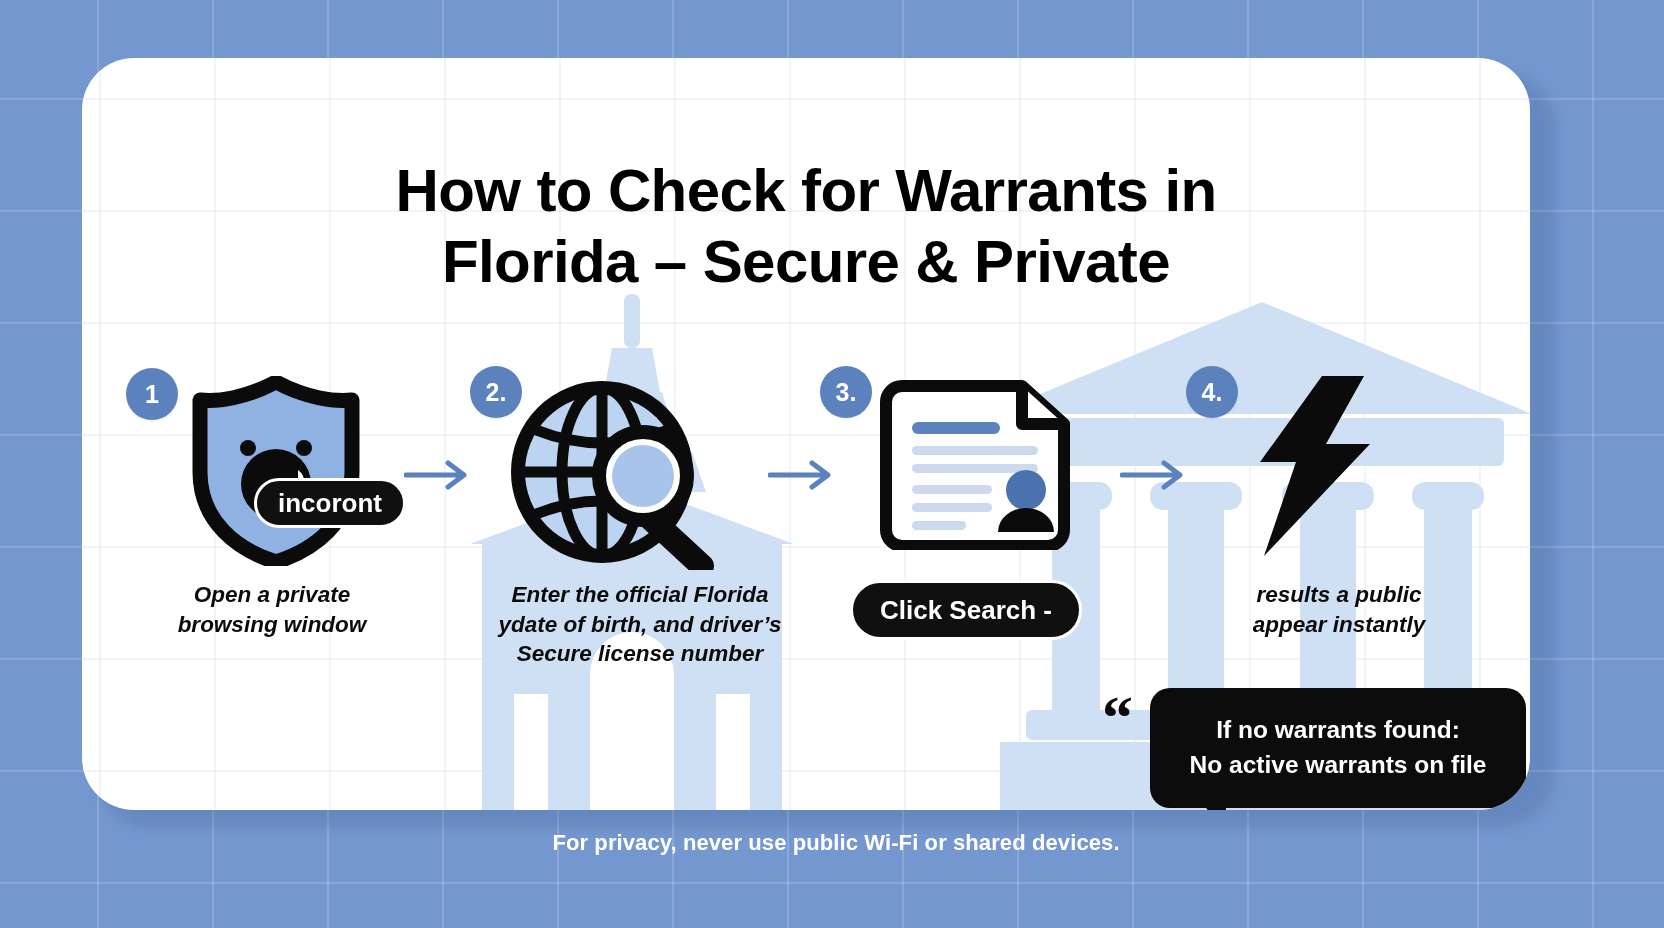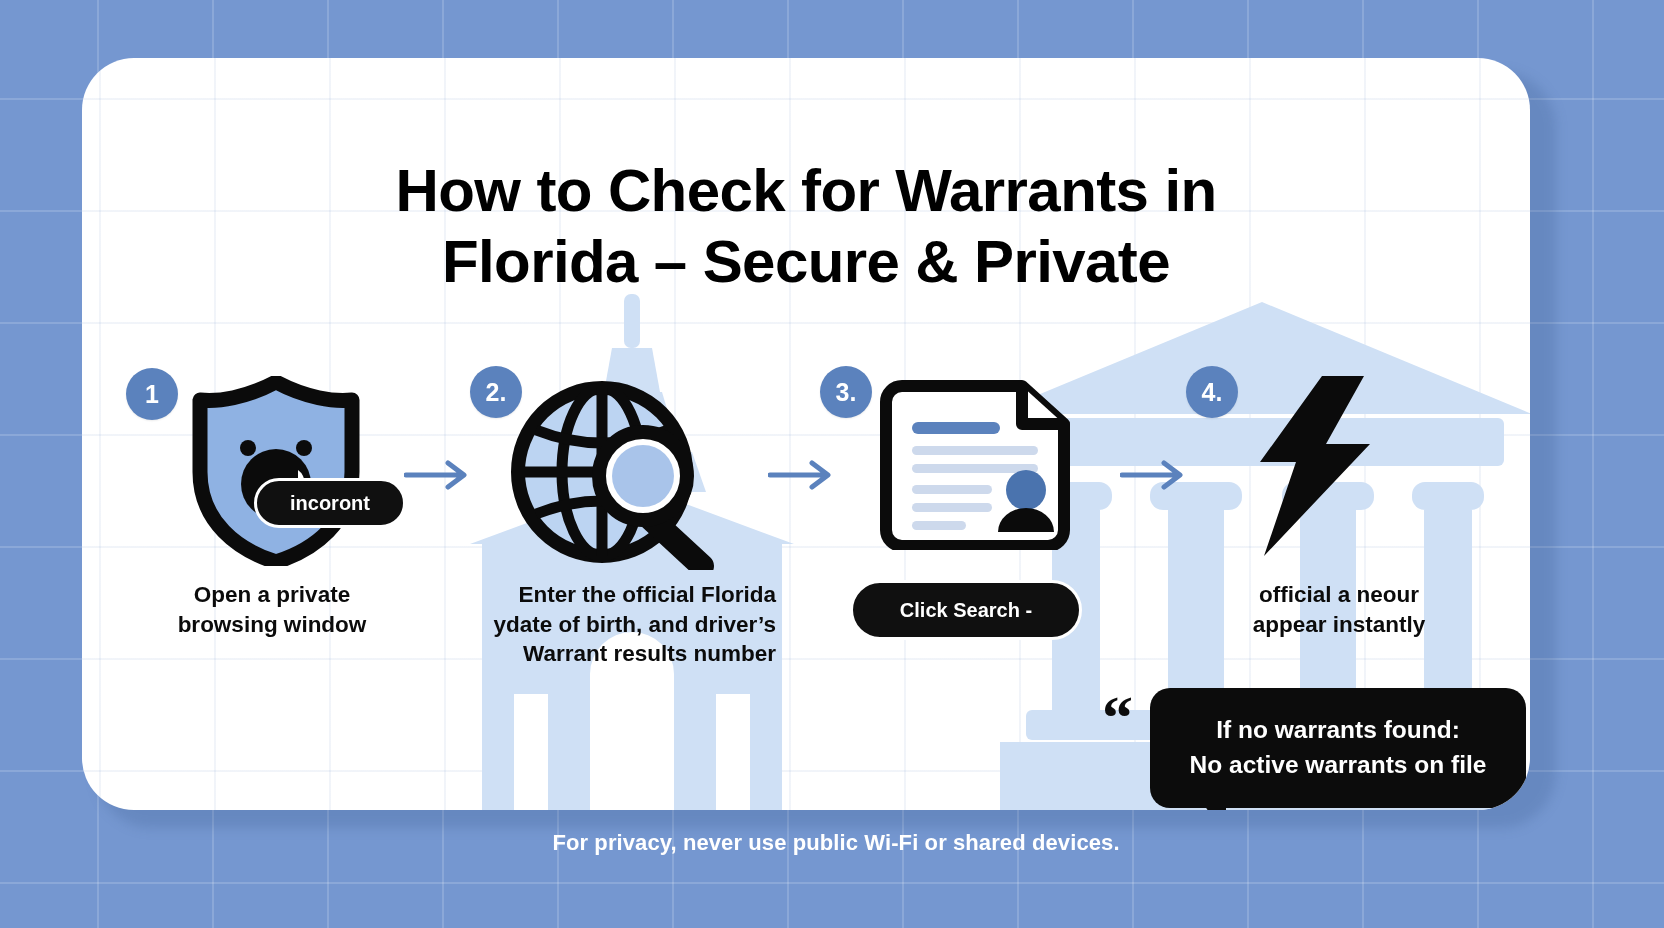--- a/index.html
+++ b/index.html
@@ -55,25 +55,25 @@
   .step{position:absolute;top:300px;}
   .badge{
     position:absolute;width:52px;height:52px;border-radius:50%;
     background:#5b82bd;color:#fff;font-size:25px;font-weight:bold;
     display:flex;align-items:center;justify-content:center;
     z-index:6;box-shadow:0 1px 2px rgba(0,0,0,.08);
   }
   .icon-wrap{position:absolute;z-index:5;}
   .caption{
     position:absolute;text-align:center;color:#0b0b0b;
-    font-size:22.5px;font-weight:bold;line-height:1.32;z-index:6;
+    font-size:22.5px;font-weight:bold;line-height:1.32;z-index:6;font-style:italic;
   }
   .pill{
     position:absolute;background:#101010;color:#fff;border-radius:999px;
-    font-size:20px;font-weight:bold;display:flex;align-items:center;
+    font-size:26px;font-weight:bold;display:flex;align-items:center;
     justify-content:center;z-index:8;border:3px solid #fff;
     white-space:nowrap;
   }
   .arrow{position:absolute;z-index:6;}
 
   
   #bubble{
     position:absolute;left:1068px;top:630px;width:376px;height:120px;
     background:#0c0c0c;border-radius:20px;z-index:9;
     display:flex;flex-direction:column;align-items:center;justify-content:center;
@@ -179,24 +179,24 @@
         <line x1="92" y1="8" x2="92" y2="176" stroke="#0b0b0b" stroke-width="11"></line>
         <line x1="10" y1="92" x2="174" y2="92" stroke="#0b0b0b" stroke-width="11"></line>
         <path d="M26 50 Q92 76 158 50" fill="none" stroke="#0b0b0b" stroke-width="11"></path>
         <path d="M26 134 Q92 108 158 134" fill="none" stroke="#0b0b0b" stroke-width="11"></path>
         <line x1="140" y1="138" x2="192" y2="186" stroke="#0b0b0b" stroke-width="24" stroke-linecap="round"></line>
         <circle cx="133" cy="96" r="44" fill="#ffffff" stroke="#0b0b0b" stroke-width="14"></circle>
         <circle cx="133" cy="96" r="31" fill="#a9c4ea"></circle>
       </svg>
     </div>
 
-    <div class="caption" style="left:354px;top:222px;width:340px;text-align:right;">
+    <div class="caption" style="left:388px;top:222px;width:340px;text-align:center;">
       <div>Enter the official Florida</div>
       <div>ydate of birth, and driver’s</div>
-      <div>Warrant results number</div>
+      <div>Secure license number</div>
     </div>
   </div>
 
   <svg class="arrow" style="left:686px;top:400px;width:68px;height:34px;" viewBox="0 0 68 34">
     <path d="M2 17 H58 M44 5 L60 17 L44 29" fill="none" stroke="#5b82bd" stroke-width="5" stroke-linecap="round" stroke-linejoin="round"></path>
   </svg>
 
   <div class="step">
     <div class="badge" style="left:738px;top:8px;">3.</div>
 
@@ -227,21 +227,21 @@
   <div class="step">
     <div class="badge" style="left:1104px;top:8px;">4.</div>
 
     <div class="icon-wrap" style="left:1178px;top:18px;width:110px;height:180px;">
       <svg viewBox="0 0 110 180" width="110" height="180">
         <path d="M62 0 L0 86 L36 86 L4 180 L110 68 L66 68 L104 0 Z" fill="#0b0b0b"></path>
       </svg>
     </div>
 
     <div class="caption" style="left:1092px;top:222px;width:330px;">
-      <div>official a neour</div>
+      <div>results a public</div>
       <div>appear instantly</div>
     </div>
   </div>
 
   <div id="bubble-quote">“</div>
   <div id="bubble-tail"></div>
   <div id="bubble">
     <div>If no warrants found:</div>
     <div>No active warrants on file</div>
   </div>

